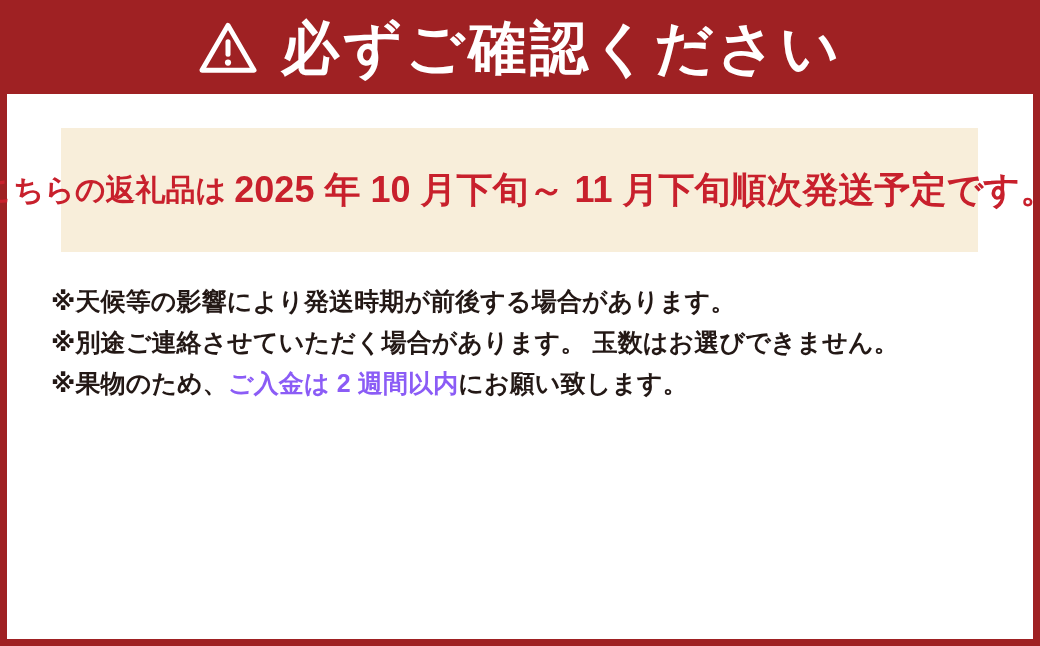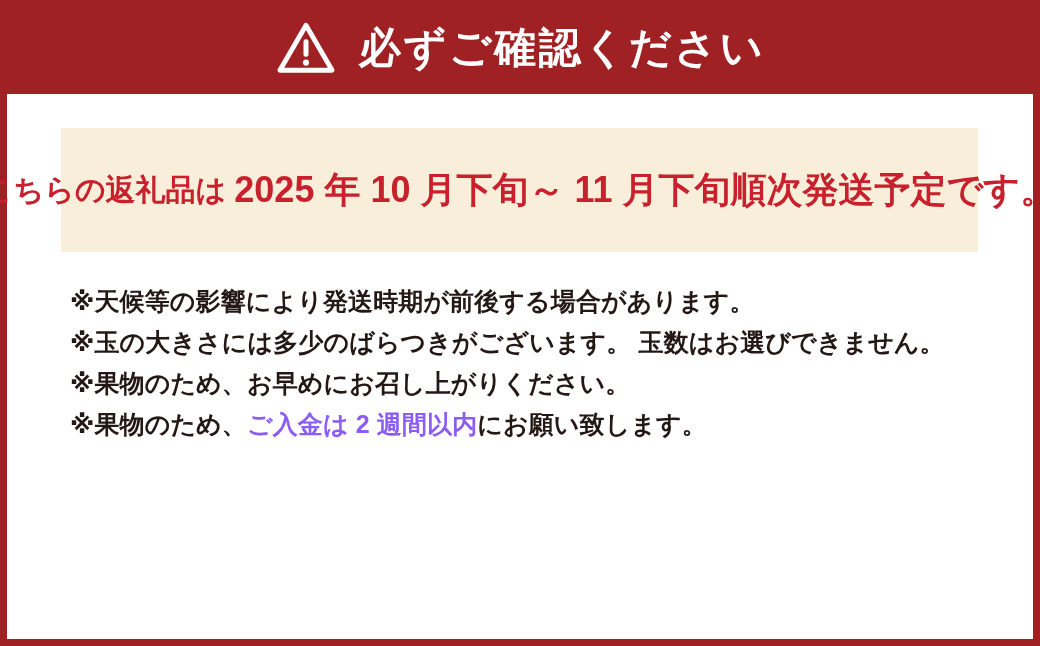--- a/index.html
+++ b/index.html
@@ -40,21 +40,21 @@
   }
   #warning-icon {
     display: block;
     width: 62px;
     height: 58px;
     flex: 0 0 auto;
     margin-top: 4px;
   }
   #header-title {
     color: #ffffff;
-    font-size: 42px;
+    font-size: 58px;
     font-weight: bold;
     letter-spacing: 0.06em;
     line-height: 1;
     white-space: nowrap;
     margin-top: 2px;
   }
 
   
   #notice-body {
     position: relative;
@@ -82,21 +82,21 @@
     line-height: 1.2;
     white-space: nowrap;
     text-align: center;
   }
   #shipping-line-1 { font-size: 30px; }
   #shipping-line-2 { font-size: 36px; }
 
   
   #notes-list {
     position: absolute;
-    left: 63px;
+    left: 44px;
     top: 195px;
     right: 20px;
   }
   .note-line {
     color: #231815;
     font-size: 25px;
     font-weight: bold;
     line-height: 1.0;
     margin-bottom: 16px;
     white-space: nowrap;
@@ -125,19 +125,18 @@
 
   <div id="notice-body">
 
     <div id="shipping-box">
       <div class="shipping-line" id="shipping-line-1">こちらの返礼品は</div>
       <div class="shipping-line" id="shipping-line-2">2025 年 10 月下旬～ 11 月下旬順次発送予定です。</div>
     </div>
 
     <div id="notes-list">
         <div class="note-line"><span>※天候等の影響により発送時期が前後する場合があります。</span></div>
-        <div class="note-line"><span>※玉の大きさには多少のばらつきがございます。 玉数はお選びできません。</span></div>
-        <div class="note-line"><span>※果物のため、お早めにお召し上がりください。</span></div>
+        <div class="note-line"><span>※別途ご連絡させていただく場合があります。 玉数はお選びできません。</span></div>
         <div class="note-line"><span>※果物のため、</span><span class="emphasis-red">ご入金は 2 週間以内</span><span>にお願い致します。</span></div>
       </div>
 
   </div>
 </div>
 
 </body></html>

